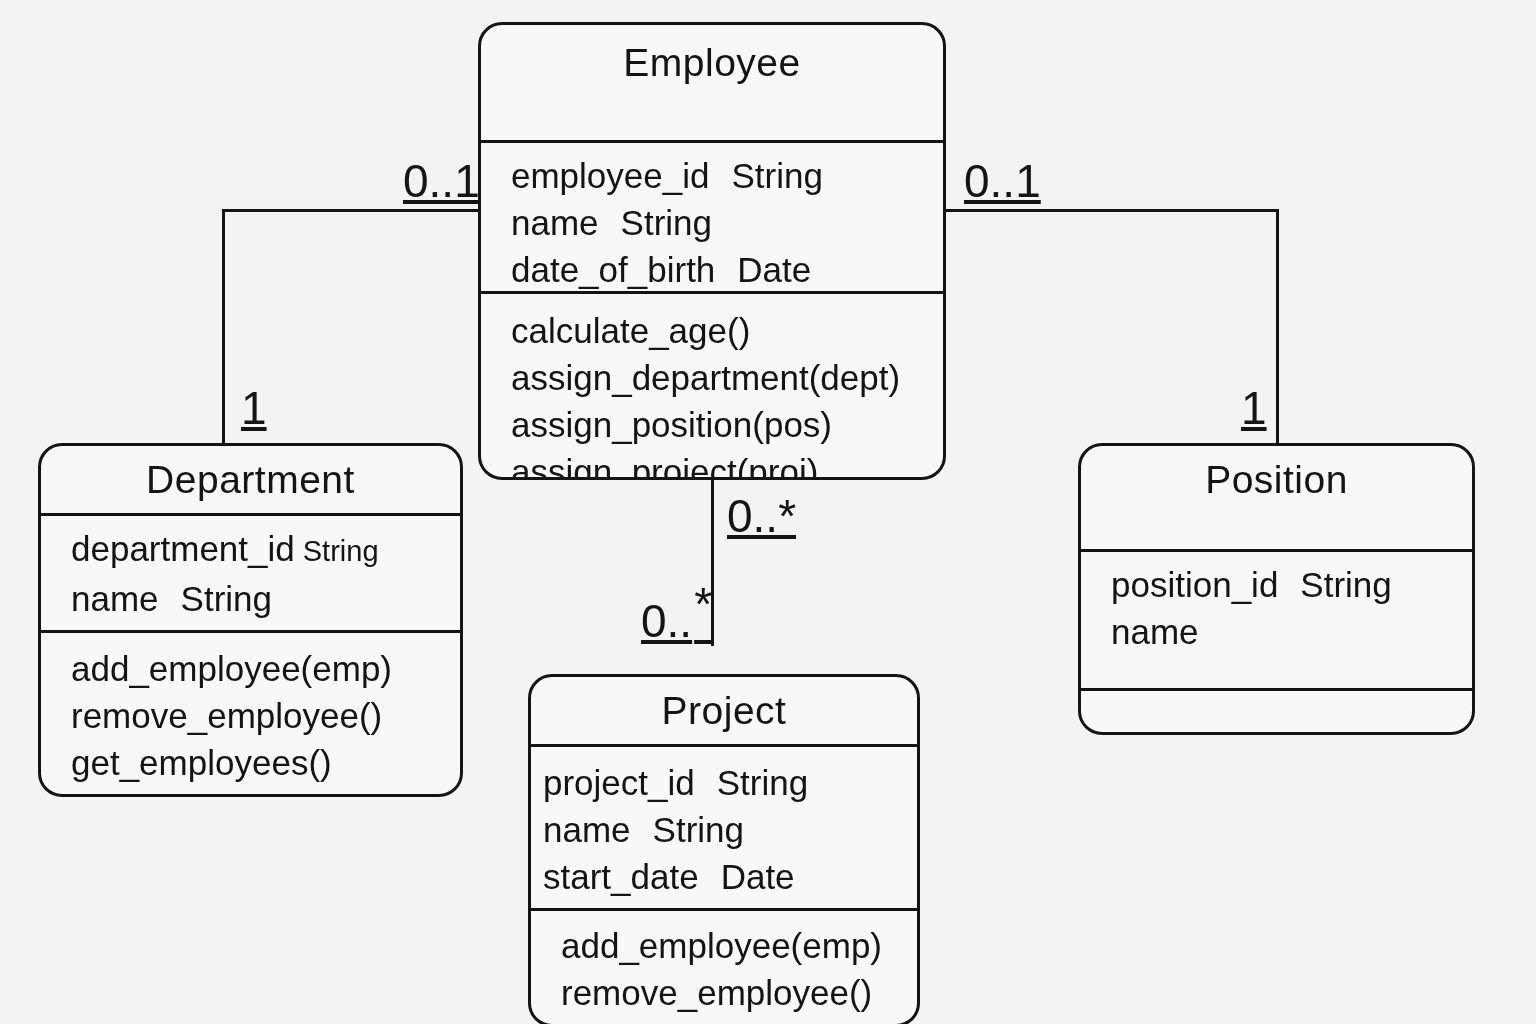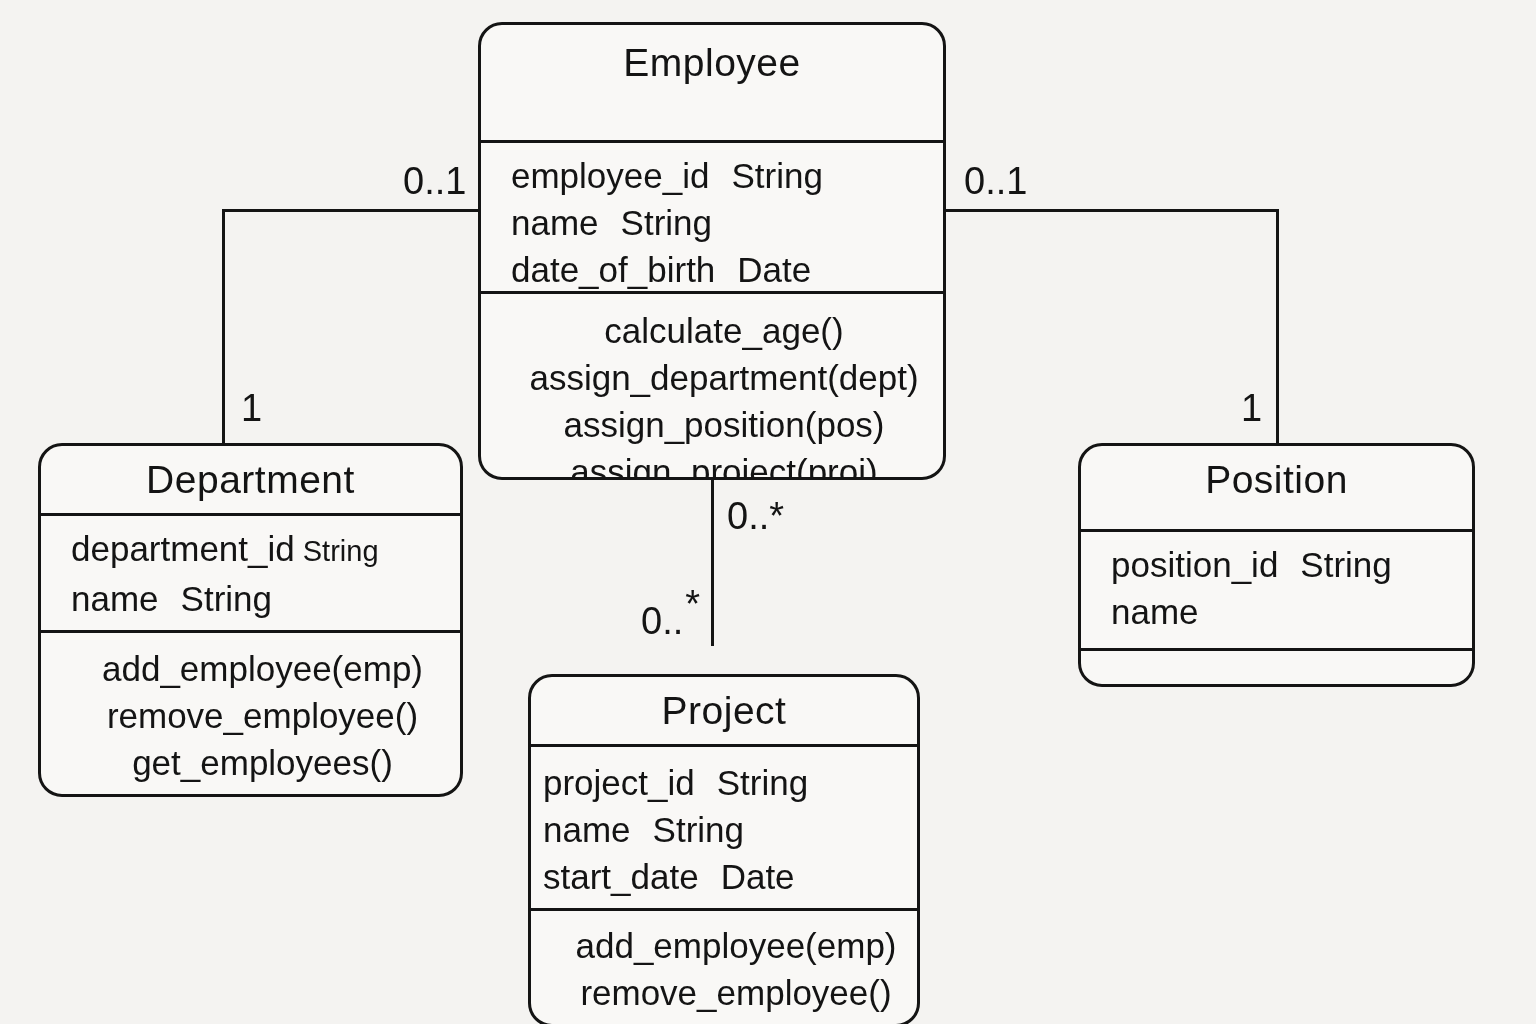--- a/index.html
+++ b/index.html
@@ -29,37 +29,38 @@
     font-size: 39px;
     letter-spacing: 0.5px;
     white-space: nowrap;
   }
   .uml-section {
     border-top: 3px solid #141414;
     box-sizing: border-box;
     padding: 9px 6px 0 30px;
     overflow: hidden;
   }
-  .uml-section.grow { flex: 1 1 auto; text-align: center; }
+  .uml-section.grow { flex: 1 1 auto; }
   .row {
     font-size: 35px;
     line-height: 47px;
     white-space: nowrap;
   }
   .attr-type { margin-left: 22px; }
   .attr-type.small { font-size: 29px; margin-left: 8px; }
   .line {
     position: absolute;
     background: #141414;
   }
   .mult {
     position: absolute;
-    font-size: 38px;
+    font-size: 46px;
     line-height: 40px;
     white-space: nowrap;
+    text-decoration: underline;
   }
   .mult-star {
     position: relative;
     top: -17px;
     left: 2px;
   }
 </style>
 </head>
 <body>
 
@@ -103,21 +104,21 @@
       <div class="row"><span>department_id</span><span class="attr-type small">String</span></div>
       <div class="row"><span>name</span><span class="attr-type">String</span></div>
     </div>
     <div class="uml-section grow" style="padding-top:12px;">
       <div class="row">add_employee(emp)</div>
       <div class="row">remove_employee()</div>
       <div class="row">get_employees()</div>
     </div>
   </div>
 
-  <div class="uml-class" style="left:1078px; top:443px; width:397px; height:244px;">
+  <div class="uml-class" style="left:1078px; top:443px; width:397px; height:292px;gap:20px;">
     <div class="uml-title" style="height:67px;">Position</div>
     <div class="uml-section" style="height:119px;margin-top:16px;">
       <div class="row"><span>position_id</span><span class="attr-type">String</span></div>
       <div class="row"><span>name</span><span class="attr-type"></span></div>
     </div>
     <div class="uml-section grow"></div>
   </div>
 
   <div class="uml-class" style="left:528px; top:674px; width:392px; height:353px;">
     <div class="uml-title" style="height:67px;">Project</div>

